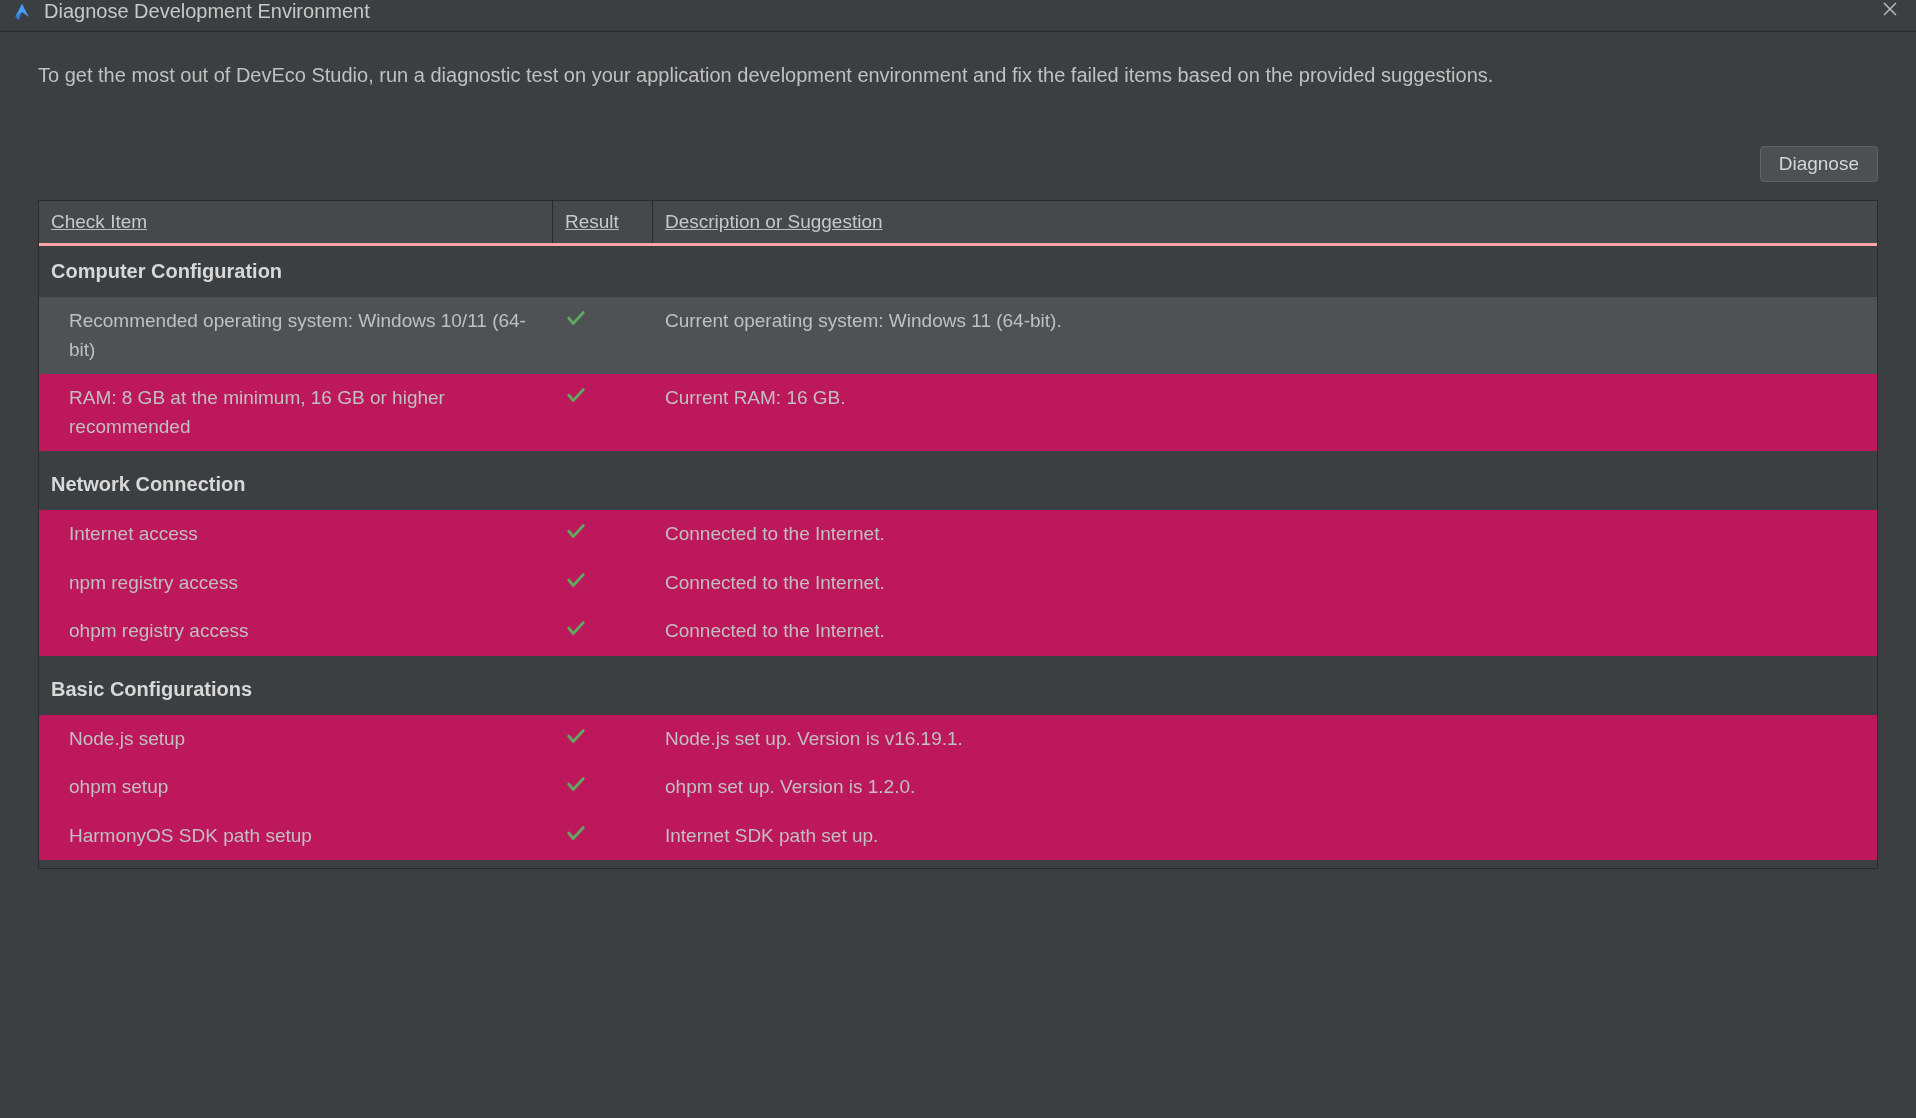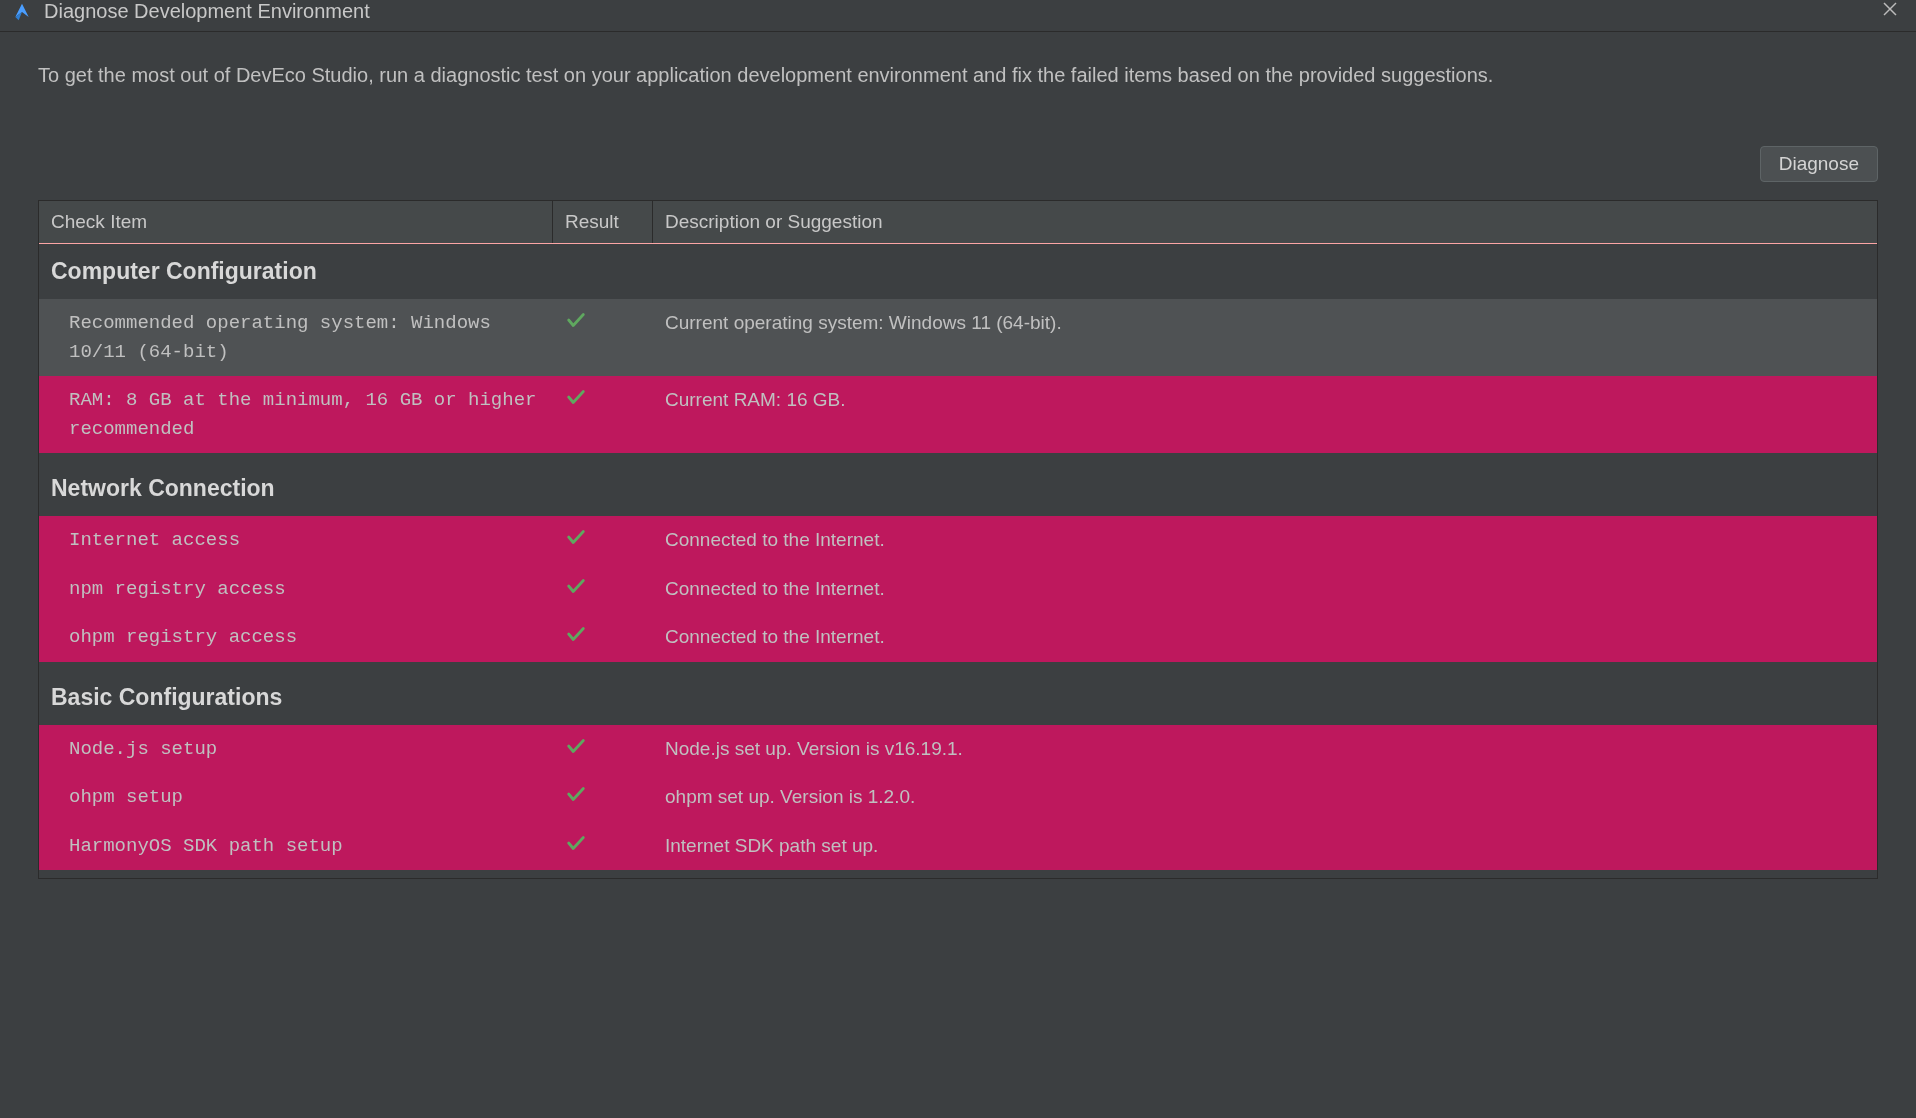--- a/index.html
+++ b/index.html
@@ -65,21 +65,22 @@
       cursor: pointer;
       margin-top: 30px;
     }
     .table {
       border: 1px solid #2b2b2b;
       width: 100%;
     }
     .table-header {
       display: flex;
       background: #45494a;
-      border-bottom: 1px solid #fca5a5;
+      border-bottom: 3px solid #fca5a5;
+      text-decoration: underline;
     }
     .col-check {
       width: 514px;
       padding: 10px 12px;
       border-right: 1px solid #2b2b2b;
       color: #c8c8c8;
     }
     .col-result {
       width: 100px;
       padding: 10px 12px;
@@ -89,36 +90,35 @@
     .col-desc {
       flex: 1;
       padding: 10px 12px;
       color: #c8c8c8;
     }
     .section-header {
       background: #3c3f41;
       padding: 14px 12px;
       font-weight: 700;
       color: #d8d8d8;
-      font-size: 23px;
+      font-size: 20px;
     }
     .row {
       display: flex;
       padding: 10px 0;
       background: #be185d;
     }
     .row.highlighted {
       background: #4f5254;
     }
     .row .cell-check {
       width: 514px;
       padding: 0 12px 0 30px;
       color: #c0c0c0;
       line-height: 1.5;
-      font-family: Liberation Mono, monospace;
     }
     .row .cell-result {
       width: 100px;
       padding: 0 12px;
       display: flex;
       align-items: flex-start;
       justify-content: flex-start;
     }
     .row .cell-desc {
       flex: 1;

